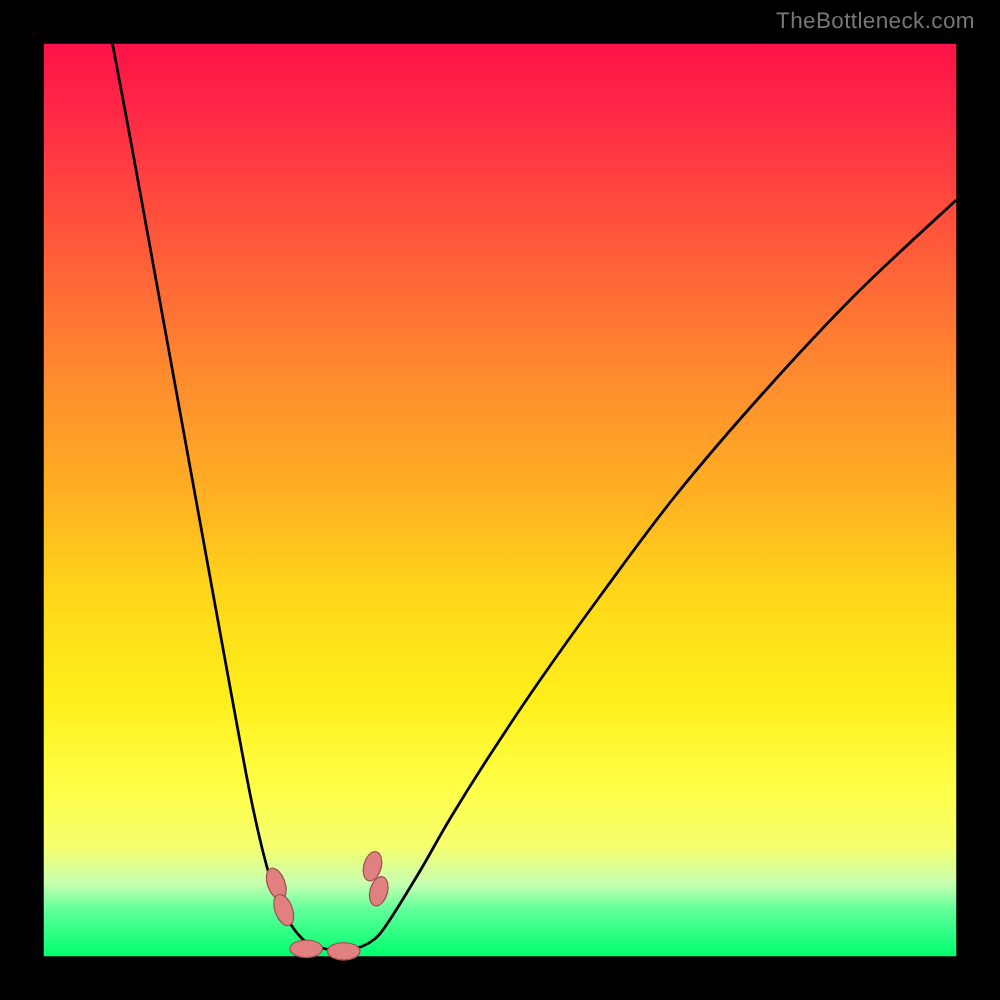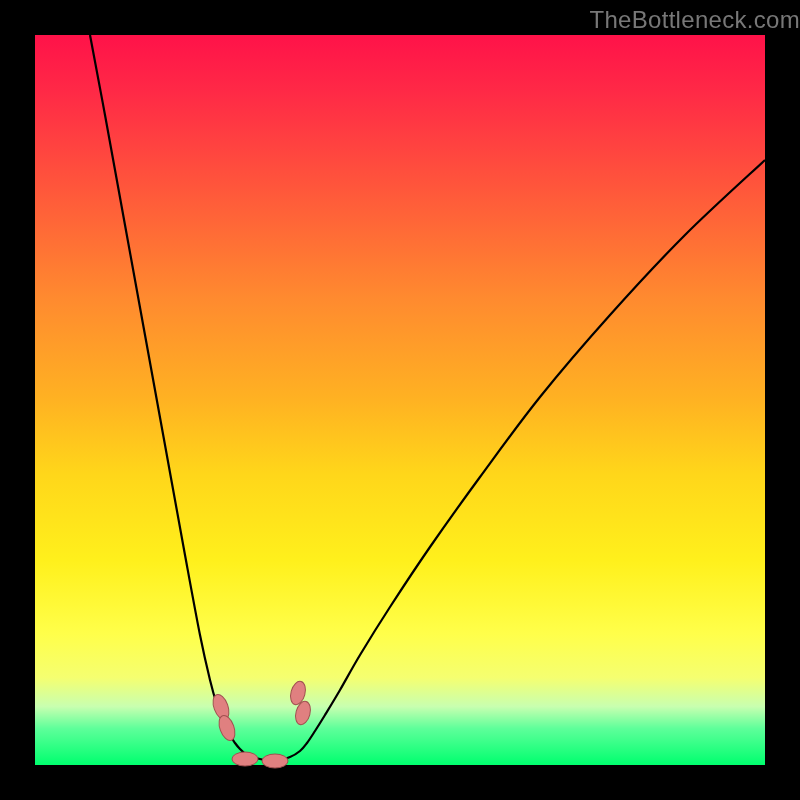--- a/index.html
+++ b/index.html
@@ -29,23 +29,23 @@
       #ffff4a 82%,
       #f5ff70 88%,
       #c8ffb0 92%,
       #5eff9a 95%,
       #00ff6e 100%
     );
   }
   .watermark {
     position: absolute;
     top: 6px;
-    right: 0;
+    right: 20px;
     color: #777;
-    font-size: 24px;
+    font-size: 18px;
     font-weight: 500;
     letter-spacing: 0.3px;
     user-select: none;
   }
   svg.curves {
     position: absolute;
     left: 0;
     top: 0;
     width: 730px;
     height: 730px;

